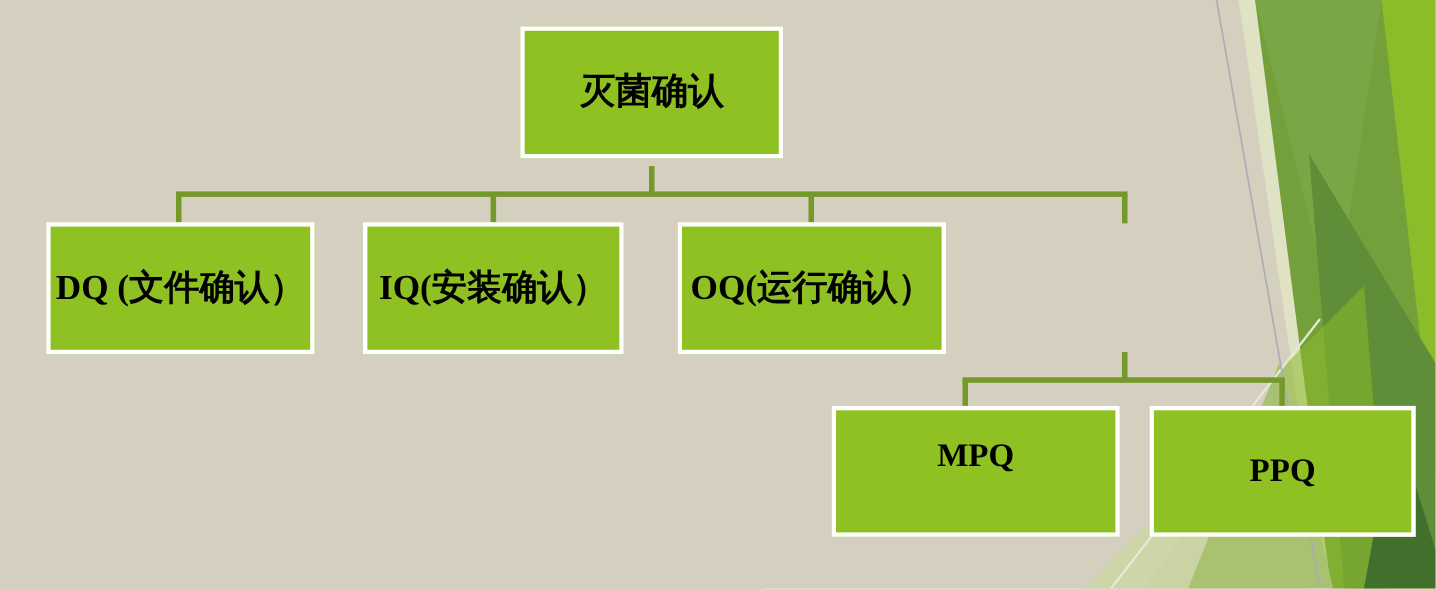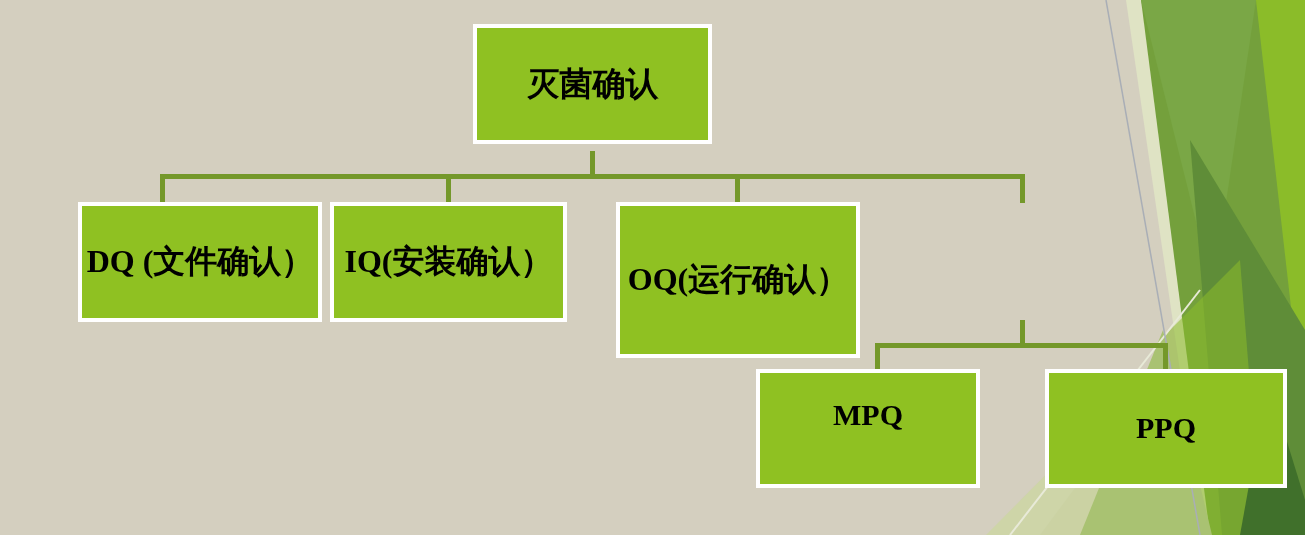--- a/index.html
+++ b/index.html
@@ -27,25 +27,25 @@
     box-sizing:border-box;
     border:4px solid var(--box-border,#ffffff);
     background:var(--box-fill,#8fc122);
     color:var(--text,#000000);
     display:flex;flex-direction:column;
     align-items:center;justify-content:center;
     font-weight:bold;text-align:center;
     white-space:nowrap;line-height:1.22;
   }
   .node-root{left:473px;top:24px;width:239px;height:120px;font-size:33px;}
-  .node-dq{left:42px;top:202px;width:244px;height:120px;font-size:32px;margin-left:36px;}
+  .node-dq{left:42px;top:202px;width:244px;height:120px;font-size:32px;}
   .node-iq{left:330px;top:202px;width:237px;height:120px;font-size:32px;}
-  .node-oq{left:616px;top:202px;width:244px;height:156px;font-size:32px;}
+  .node-oq{left:616px;top:202px;width:244px;height:120px;font-size:32px;}
   .node-pq{left:902px;top:202px;width:240px;height:120px;font-size:32px;}
-  .node-mpq{left:756px;top:369px;width:224px;height:119px;font-size:30px;padding-bottom:26px;}
+  .node-mpq{left:756px;top:369px;width:262px;height:119px;font-size:30px;padding-bottom:26px;}
   .node-ppq{left:1045px;top:369px;width:242px;height:119px;font-size:30px;}
 </style>
 </head>
 <body>
 
 <div class="slide">
 
   <svg class="deco" viewBox="0 0 1305 535" xmlns="http://www.w3.org/2000/svg" aria-hidden="true">
     <polygon points="1126,0 1141,0 1232,535 1204,535" style="fill:var(--deco-pale-sliver)"></polygon>
     <polygon points="1141,0 1305,0 1305,535 1210,535" style="fill:var(--deco-medium)"></polygon>

